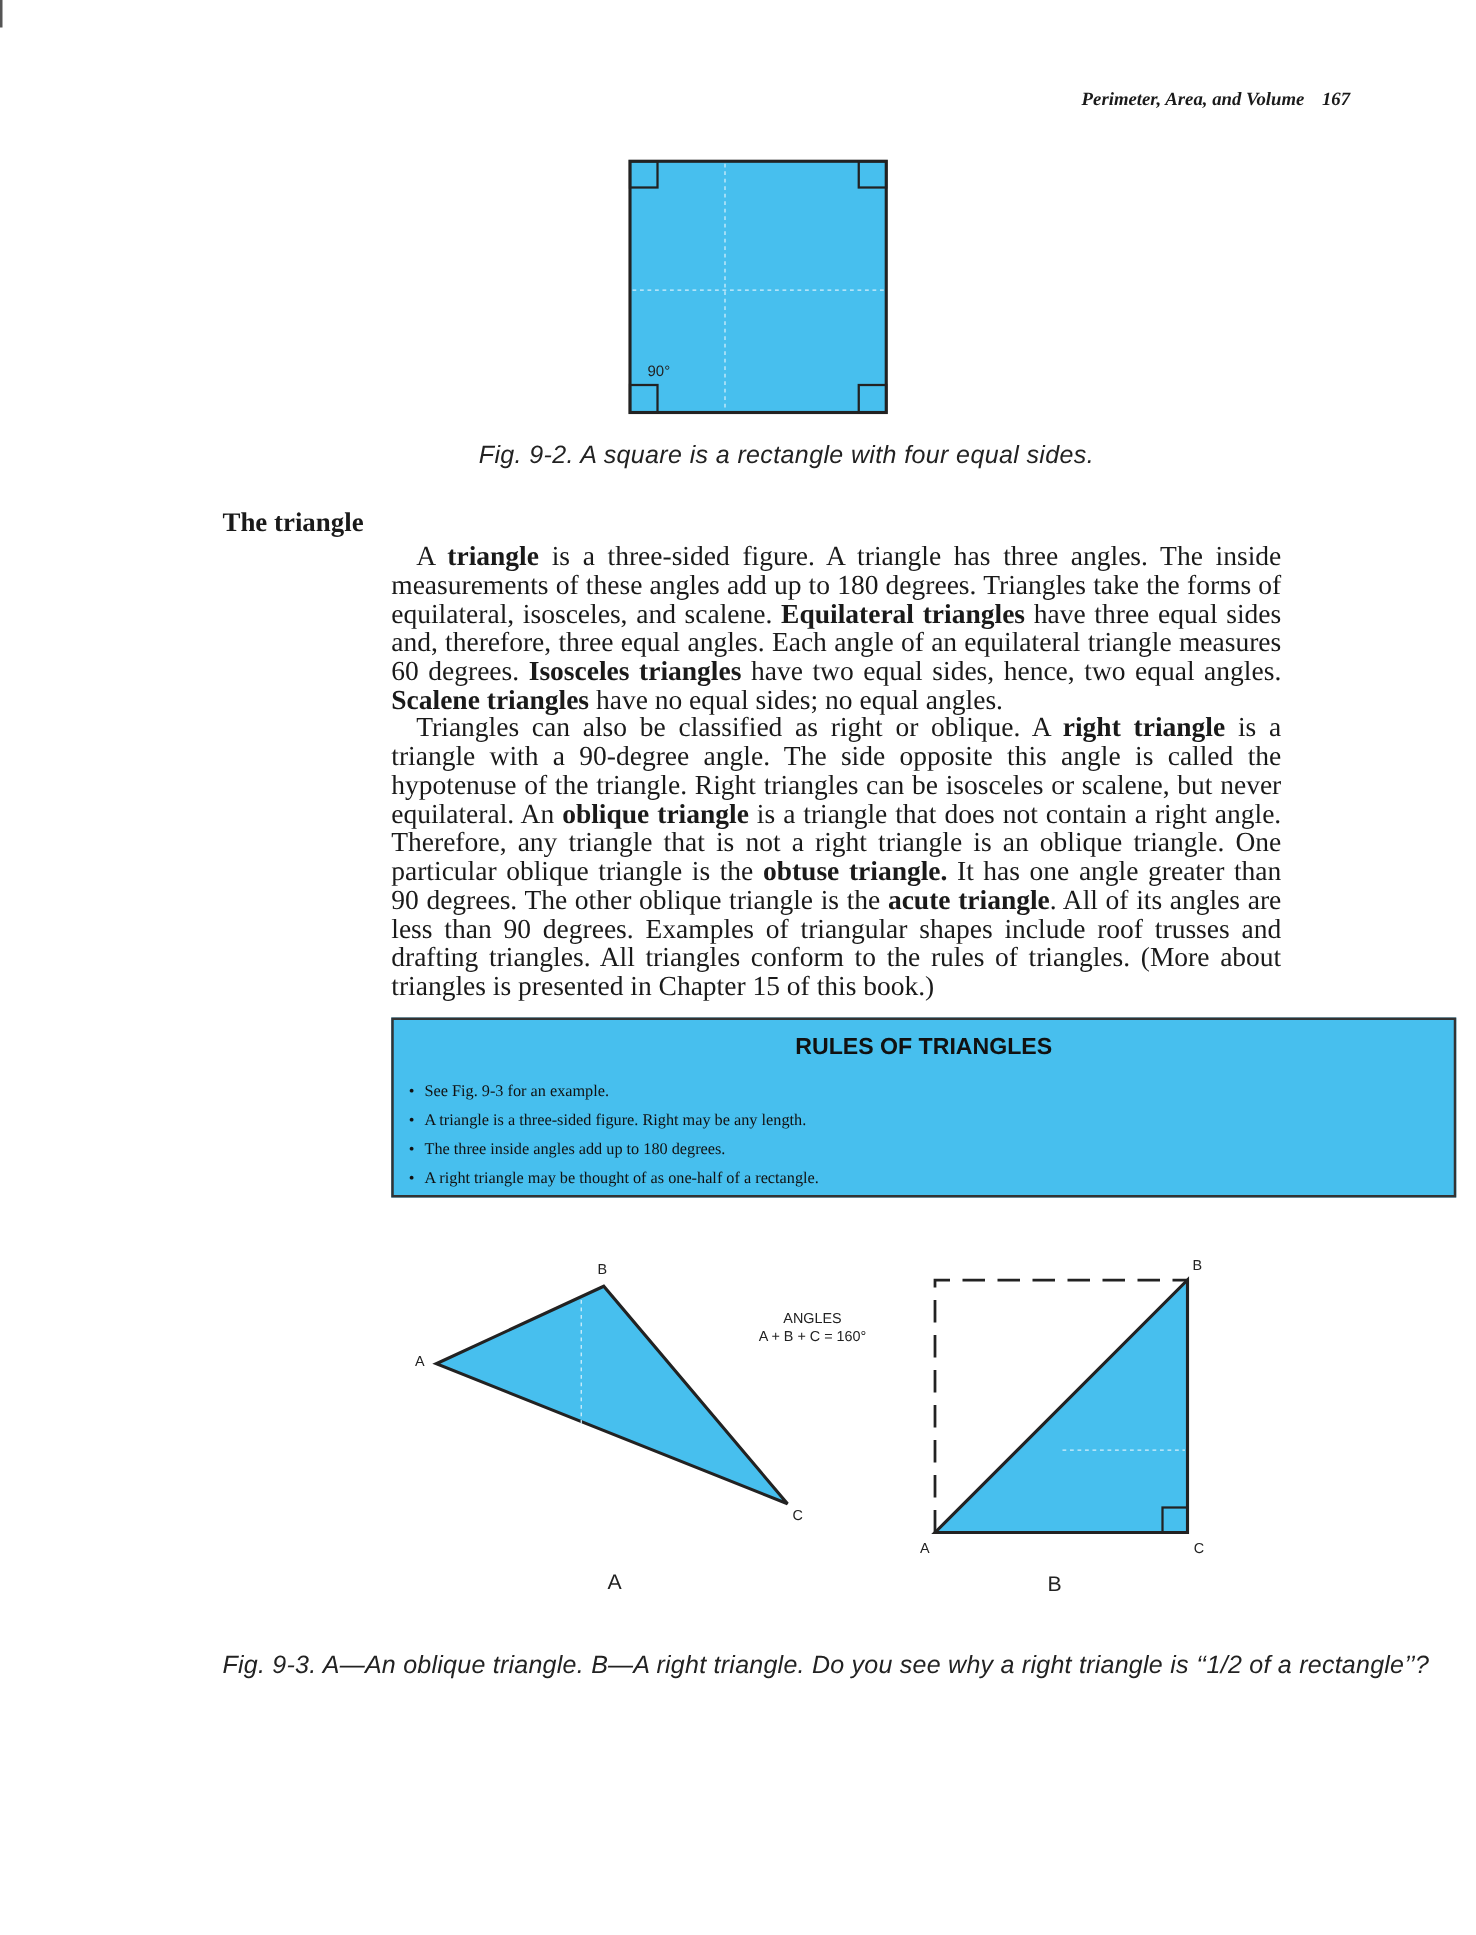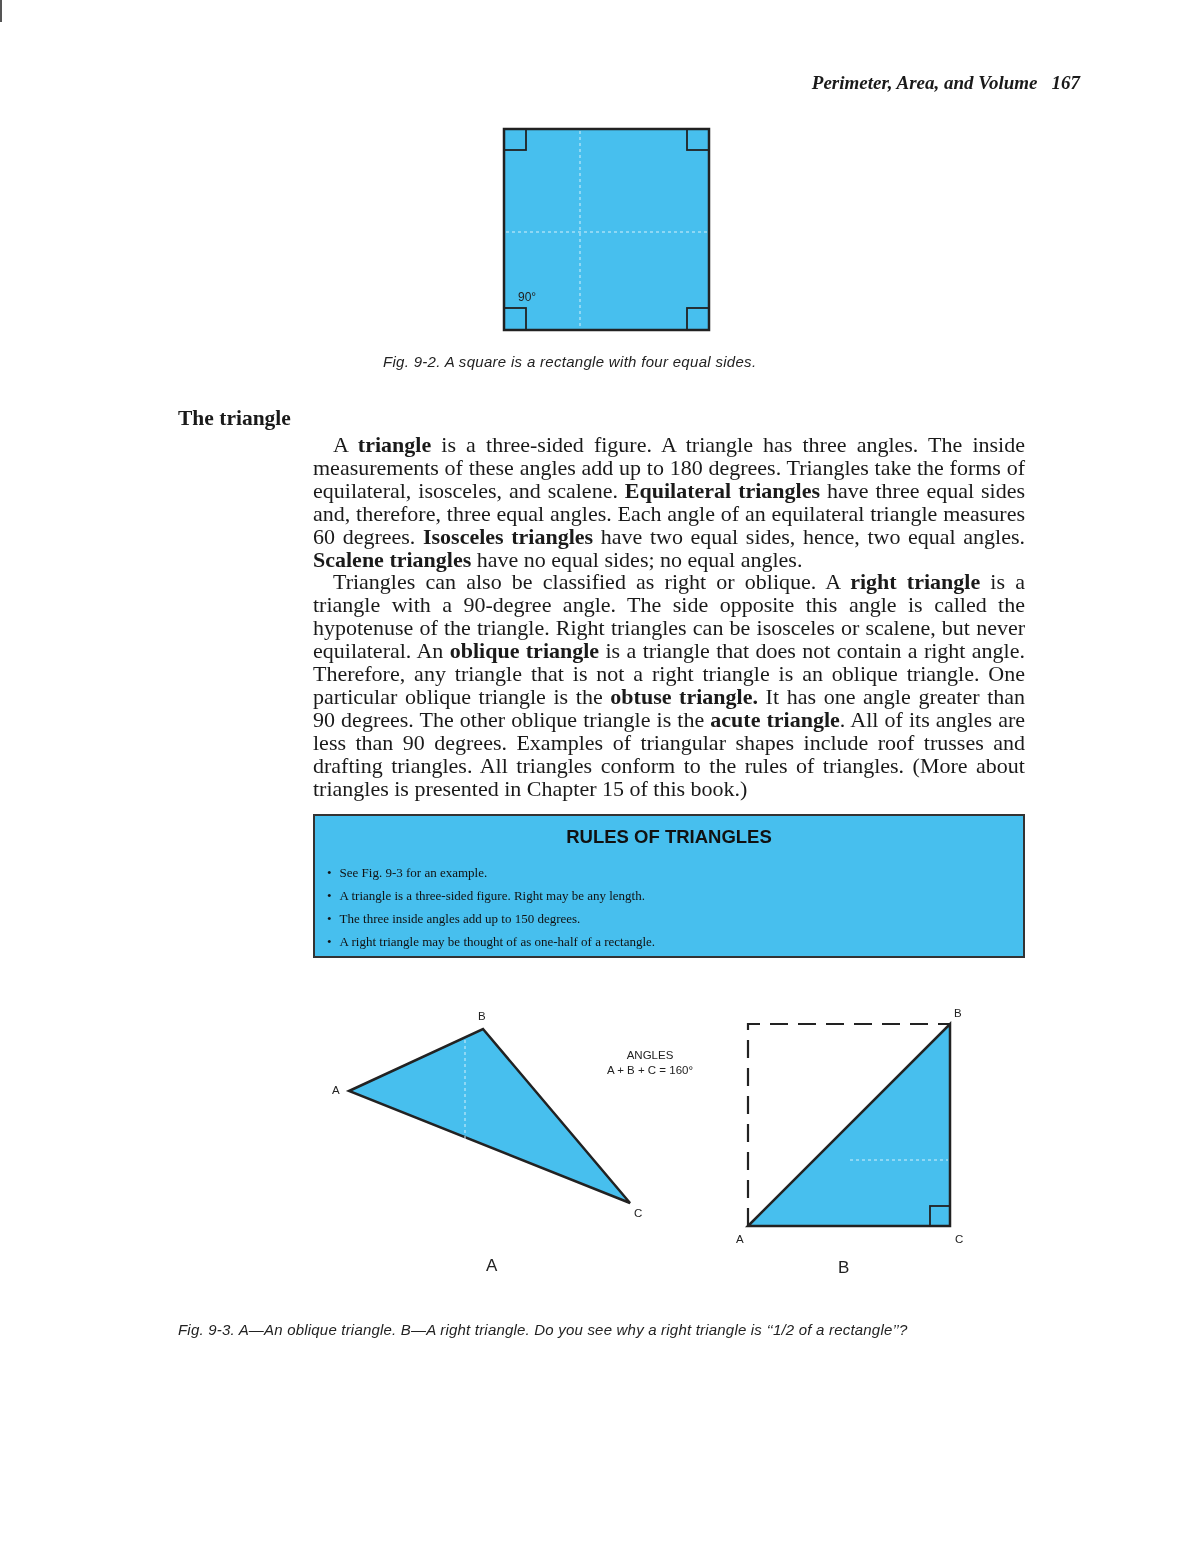--- a/index.html
+++ b/index.html
@@ -1,28 +1,28 @@
 <!DOCTYPE html>
 <html><head>
 <meta charset="utf-8">
 <style>
   html, body { margin: 0; padding: 0; background: #ffffff; }
   body { width: 1181px; height: 1548px; position: relative; overflow: hidden;
          font-family: "Liberation Serif", serif; color: #1a1a1a; }
   .abs { position: absolute; }
   .edge-mark { left: 0; top: 0; width: 2px; height: 22px; background: #555; }
   .running-head { left: 780px; top: 72px; width: 300px; text-align: right;
-    font-family: "Liberation Serif", serif; font-style: italic; font-weight: bold; font-size: 19px; }
+    font-family: "Liberation Serif", serif; font-style: italic; font-weight: bold; font-size: 15px; }
   .running-head .pg { margin-left: 14px; }
-  .fig-caption { font-family: "Liberation Sans", sans-serif; font-style: italic; font-size: 15px; color: #222; letter-spacing: 0.3px; }
+  .fig-caption { font-family: "Liberation Sans", sans-serif; font-style: italic; font-size: 20px; color: #222; letter-spacing: 0.3px; }
   .section-heading { left: 178px; top: 406px; font-size: 21.5px; font-weight: bold; }
   .body-text { left: 313px; top: 434px; width: 712px; font-size: 22px; line-height: 22.9px; text-align: justify; }
   .body-text p { margin: 0; text-indent: 20px; }
   .body-text b { font-weight: bold; }
-  .rules-box { left: 313px; top: 814px; width: 712px; height: 144px; background: #47bfee;
+  .rules-box { left: 313px; top: 814px; width: 852px; height: 144px; background: #47bfee;
     border: 2px solid #333; box-sizing: border-box; padding-left: 25px; }
   .rules-title { position: absolute; left: 0; right: 0; top: 10px; text-align: center;
     font-family: "Liberation Sans", sans-serif; font-weight: bold; font-size: 18.5px; color: #111; }
   .rules-list { position: absolute; left: 12px; top: 45px; margin: 0; padding: 0; list-style: none;
     font-size: 13px; line-height: 23px; color: #111; }
   .rules-list li::before { content: "\2022"; margin-right: 8px; }
   .label { font-family: "Liberation Sans", sans-serif; font-size: 11.5px; color: #222; }
   .big-label { font-family: "Liberation Sans", sans-serif; font-size: 17px; color: #222; }
   svg { position: absolute; overflow: visible; }
 </style>
@@ -52,21 +52,21 @@
 <div class="abs body-text">
   <p id="para1"><span>A </span><b>triangle</b><span> is a three-sided figure. A triangle has three angles. The inside measurements of these angles add up to 180 degrees. Triangles take the forms of equilateral, isosceles, and scalene. </span><b>Equilateral triangles</b><span> have three equal sides and, therefore, three equal angles. Each angle of an equilateral triangle measures 60 degrees. </span><b>Isosceles triangles</b><span> have two equal sides, hence, two equal angles. </span><b>Scalene triangles</b><span> have no equal sides; no equal angles.</span></p>
   <p id="para2"><span>Triangles can also be classified as right or oblique. A </span><b>right triangle</b><span> is a triangle with a 90-degree angle. The side opposite this angle is called the hypotenuse of the triangle. Right triangles can be isosceles or scalene, but never equilateral. An </span><b>oblique triangle</b><span> is a triangle that does not contain a right angle. Therefore, any triangle that is not a right triangle is an oblique triangle. One particular oblique triangle is the </span><b>obtuse triangle.</b><span> It has one angle greater than 90 degrees. The other oblique triangle is the </span><b>acute triangle</b><span>. All of its angles are less than 90 degrees. Examples of triangular shapes include roof trusses and drafting triangles. All triangles conform to the rules of triangles. (More about triangles is presented in Chapter 15 of this book.)</span></p>
 </div>
 
 <div class="abs rules-box">
   <div class="rules-title">RULES OF TRIANGLES</div>
   <ul class="rules-list">
     <li>See Fig. 9-3 for an example.</li>
     <li>A triangle is a three-sided figure. Right may be any length.</li>
-    <li>The three inside angles add up to 150 degrees.</li>
+    <li>The three inside angles add up to 180 degrees.</li>
     <li>A right triangle may be thought of as one-half of a rectangle.</li>
   </ul>
 </div>
 
 <svg style="left:0; top:0;" width="1181" height="1548" viewBox="0 0 1181 1548">
   <polygon points="349,1091 483,1029 630,1203" fill="#47bfee" stroke="#222" stroke-width="2.5" stroke-linejoin="miter"></polygon>
   <line x1="465" y1="1040" x2="465" y2="1140" stroke="#d6f0fb" stroke-width="1" stroke-dasharray="3,3"></line>
 </svg>
 <div class="abs label" style="left:478px; top:1010px;">B</div>
 <div class="abs label" style="left:332px; top:1084px;">A</div>

